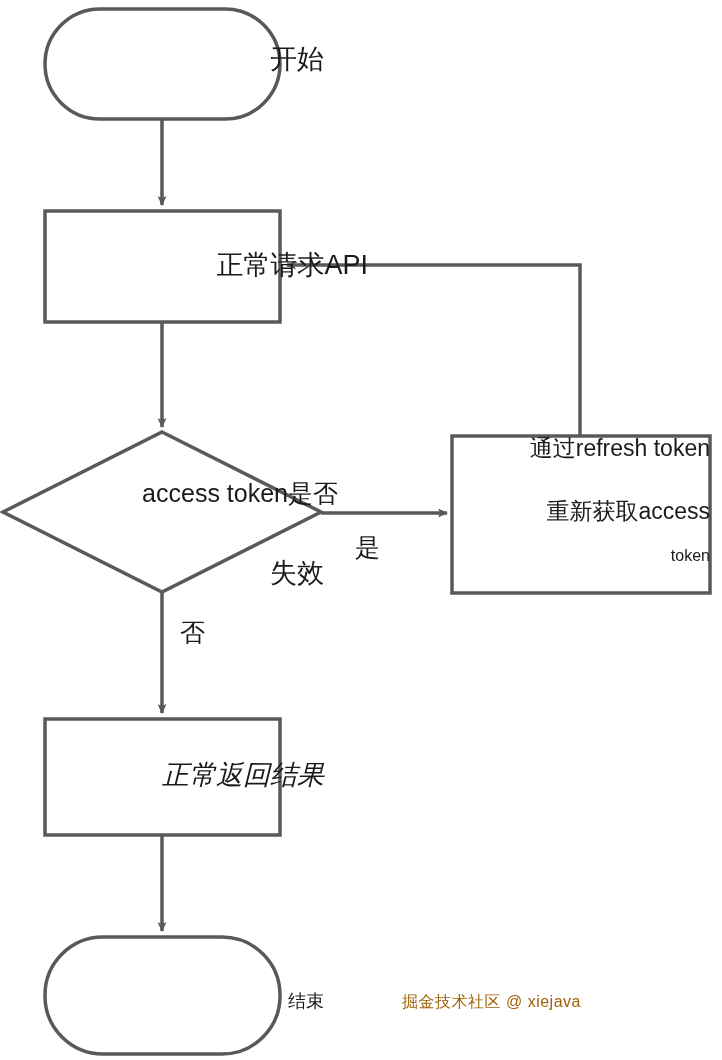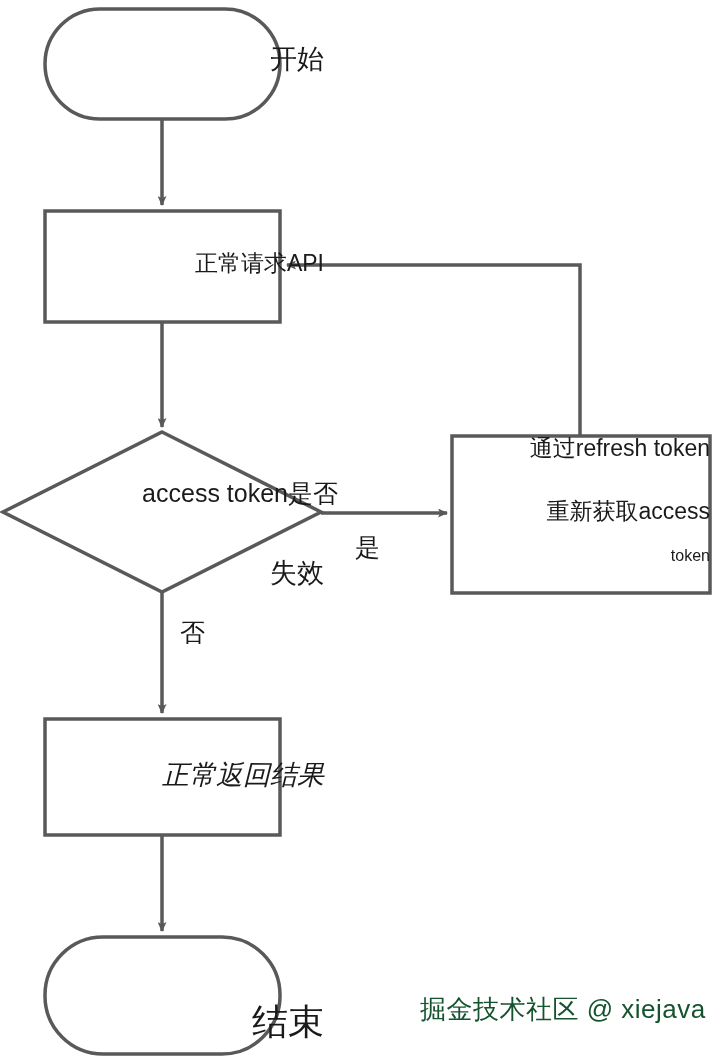--- a/index.html
+++ b/index.html
@@ -32,21 +32,22 @@
     white-space: nowrap;
     pointer-events: none;
   }
 
   .lbl-start {
     left: 0px; top: 46px; width: 324px;
     font-size: 27px;
   }
   .lbl-request {
     left: 0px; top: 252px; width: 324px;
-    font-size: 23px;
+    font-size: 27px;
+    padding-left: 44px;
   }
   .lbl-decision-1 {
     left: 0px; top: 481px; width: 324px;
     font-size: 25px;
     padding-left: 14px;
   }
   .lbl-decision-2 {
     left: 0px; top: 524px; width: 324px;
     font-size: 27px;
     margin-top: 36px;
@@ -63,43 +64,42 @@
     left: 452px; top: 548px; width: 258px;
     font-size: 16px;
   }
   .lbl-return {
     left: 0px; top: 762px; width: 324px;
     font-size: 27px;
     font-style: italic;
   }
   .lbl-end {
     left: 0px; top: 992px; width: 324px;
-    font-size: 36px;
-    margin-top: 12px;
+    font-size: 18px;
   }
 
   
   .edge-label {
     position: absolute;
     color: #1a1a1a;
     font-size: 25px;
     line-height: 1.0;
     white-space: nowrap;
     pointer-events: none;
   }
   .lbl-yes { left: 355px; top: 535px; }
   .lbl-no  { left: 180px; top: 620px; }
 
   
   .watermark {
     position: absolute;
-    left: 420px;
+    left: 402px;
     top: 992px;
-    font-size: 26px;
-    color: #14532d;
+    font-size: 16px;
+    color: #a16207;
     letter-spacing: 0.5px;
     white-space: nowrap;
     pointer-events: none;
   }
 </style>
 </head>
 <body>
 
 <svg id="flow-canvas" viewBox="0 0 722 1060" xmlns="http://www.w3.org/2000/svg">
   <defs>

